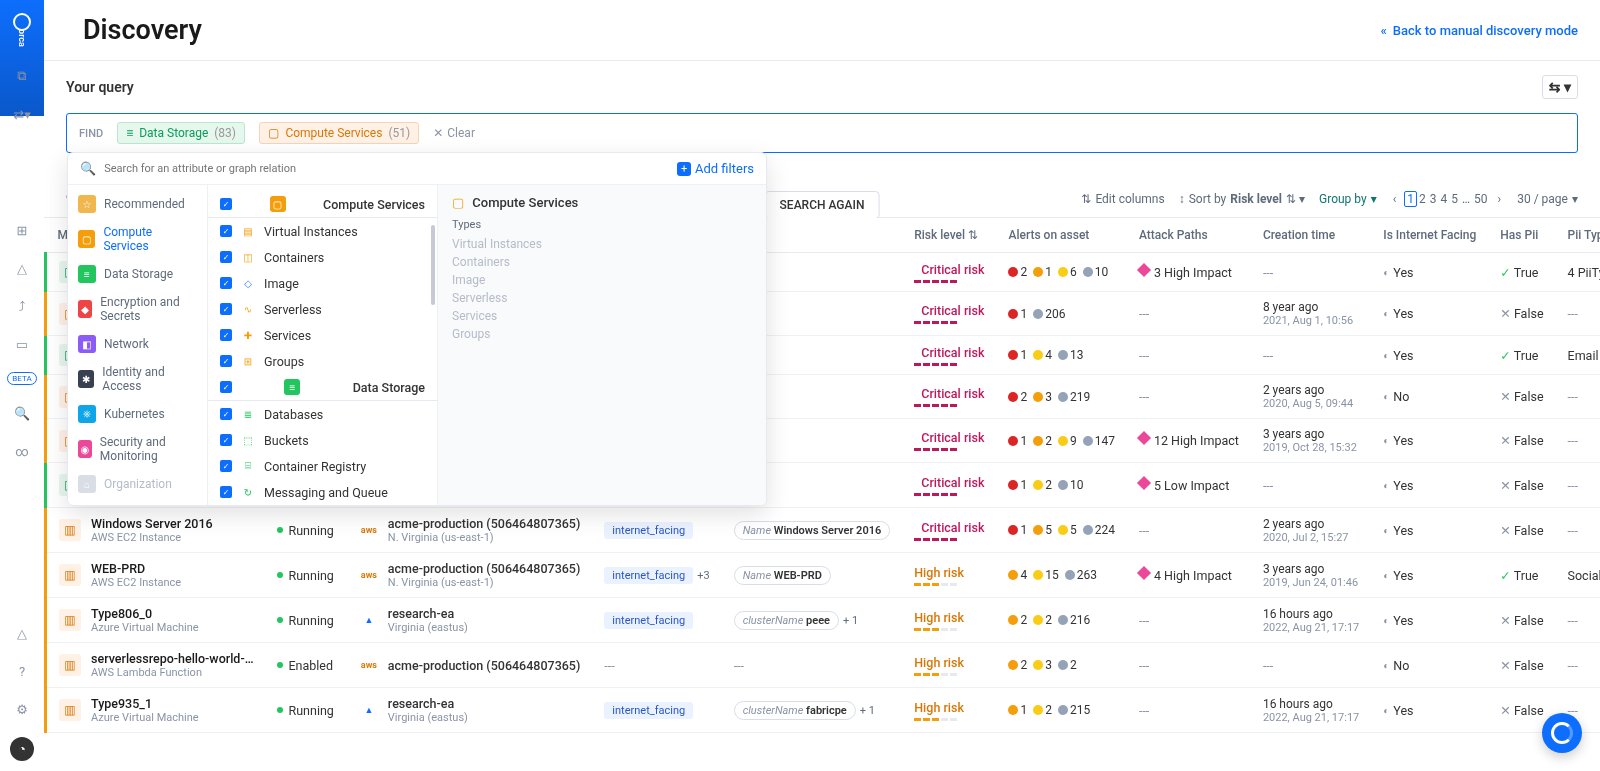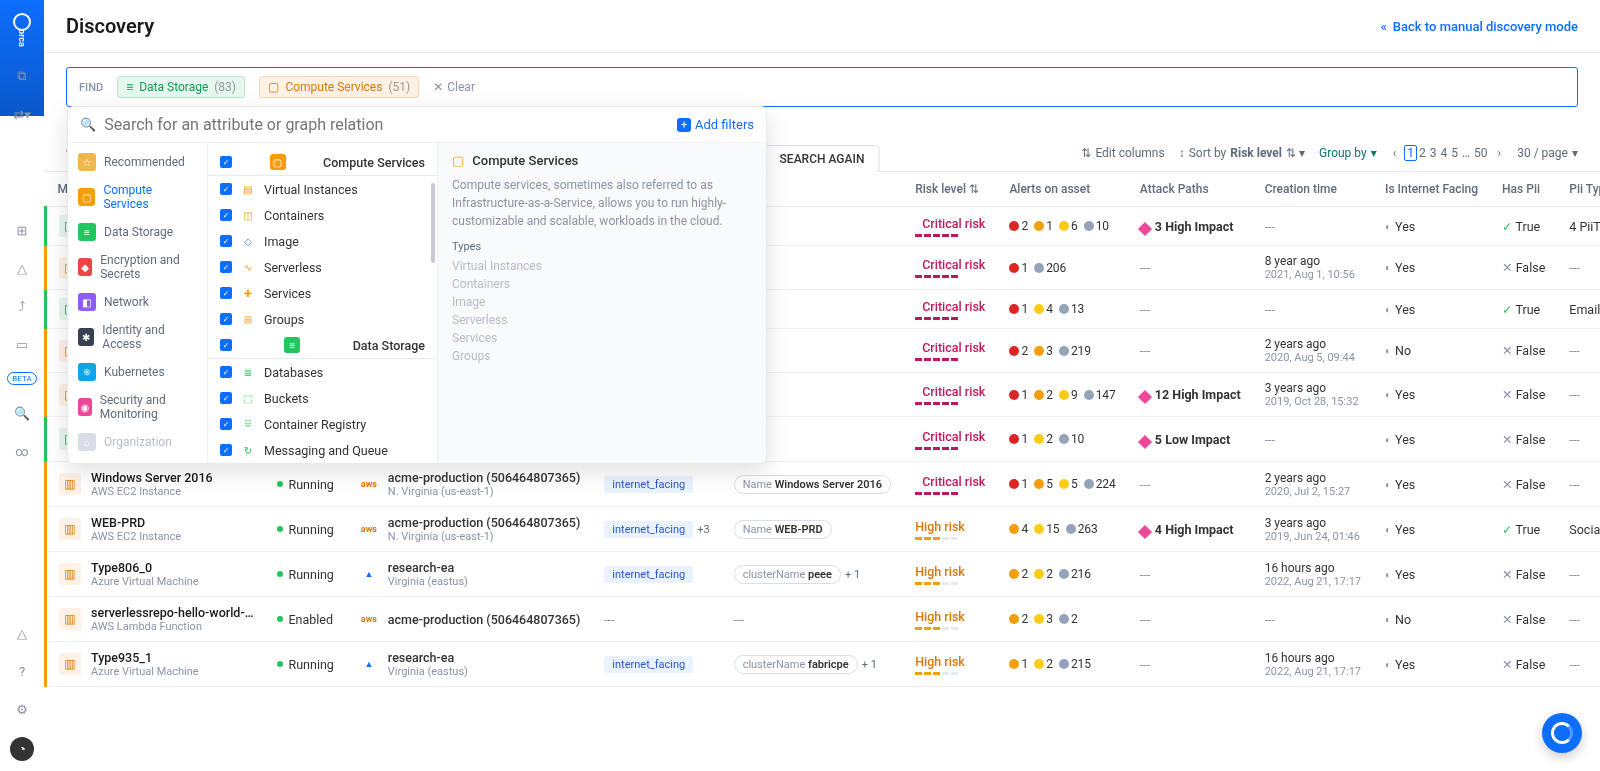--- a/index.html
+++ b/index.html
@@ -12,38 +12,38 @@
 .rail .logo-icon { width: 18px; height: 18px; border: 2.5px solid #fff; border-radius: 50%; position: relative; }
 .rail .logo-txt { color:#fff; font-size:9px; font-weight:600; margin-top:2px; transform: rotate(90deg); transform-origin:center; }
 .rail .ico { width: 20px; height: 20px; color: #8a94a6; display: flex; align-items: center; justify-content: center; cursor: pointer; }
 .rail .spacer { flex: 1; }
 .rail .beta { font-size: 8px; border: 1px solid #0d6efd; color:#0d6efd; border-radius: 8px; padding: 1px 4px; }
 .rail .avatar { width: 24px; height: 24px; border-radius: 50%; background: #333; color: #fff; display: flex; align-items: center; justify-content: center; font-size: 12px; margin-bottom: 10px; }
 
 
 .main { flex: 1; display: flex; flex-direction: column; overflow: hidden; }
 .header { display: flex; align-items: center; justify-content: space-between; padding: 14px 22px; border-bottom: 1px solid #e6e9ef; }
-.header h1 { font-size: 20px; font-weight: 600; color: #1a1a1a; }
+.header h1 { font-size: 27px; font-weight: 600; color: #1a1a1a; margin-left: 17px; }
 .back-link { color: #0d6efd; font-size: 13px; font-weight: 500; display: flex; align-items: center; gap: 6px; cursor: pointer; }
 
 .query-sec { padding: 14px 22px 0; }
 .query-title { font-size: 14px; font-weight: 600; margin-bottom: 14px; display:flex; justify-content:space-between; align-items:center; }
 .settings-btn { border:1px solid #d9dde5; padding:3px 6px; border-radius:3px; display:flex; gap:4px; align-items:center; cursor:pointer; }
 .find-row { display: flex; align-items: center; gap: 14px; border: 1px solid #0d6efd; padding: 8px 12px; border-radius: 3px; position: relative; }
 .find-label { font-size: 11px; color: #8a94a6; font-weight: 500; }
 .chip { display: inline-flex; align-items: center; gap: 6px; padding: 3px 8px; border-radius: 3px; font-size: 12px; }
 .chip-green { background: #e6f7ee; color: #0a9d58; border:1px solid #b8e8cf; }
 .chip-orange { background: #fff1e6; color: #d97706; border:1px solid #f5d5b5; }
 .chip-count { color: #999; }
 .clear-btn { display: flex; align-items: center; gap: 4px; color: #8a94a6; font-size: 12px; cursor: pointer; }
 
 
 .dd { position: absolute; top: 38px; left: 0; width: 700px; background: #fff; border: 1px solid #e6e9ef; border-radius: 6px; box-shadow: 0 8px 24px rgba(0,0,0,.12); z-index: 50; display: flex; flex-direction: column; }
 .dd-search { display: flex; align-items: center; padding: 8px 12px; border-bottom: 1px solid #eef0f4; gap: 8px; }
-.dd-search input { flex: 1; border: none; outline: none; font-size: 16px; color: #8a94a6; }
+.dd-search input { flex: 1; border: none; outline: none; font-size: 11px; color: #8a94a6; }
 .add-filters { color: #0d6efd; font-size: 13px; display: flex; align-items: center; gap: 4px; cursor: pointer; }
 .add-filters .plus { background: #0d6efd; color: #fff; width: 14px; height: 14px; border-radius: 3px; display: inline-flex; align-items: center; justify-content: center; font-size: 11px; }
 .dd-body { display: flex; max-height: 320px; overflow: hidden; }
 .dd-col1 { width: 140px; border-right: 1px solid #eef0f4; overflow-y: auto; padding: 4px 0; }
 .dd-col1 .cat { display: flex; align-items: center; gap: 8px; padding: 6px 10px; font-size: 12px; cursor: pointer; color: #5f6b7a; }
 .dd-col1 .cat .cic { width: 18px; height: 18px; border-radius: 3px; display: inline-flex; align-items: center; justify-content: center; font-size: 10px; color: #fff; }
 .dd-col1 .cat.active { color: #0d6efd; }
 .dd-col1 .cat.disabled .cic { background: #d9dde5 !important; }
 .dd-col1 .cat.disabled { color: #b5bcc9; }
 .dd-col2 { width: 230px; border-right: 1px solid #eef0f4; overflow-y: auto; padding: 6px 0; position:relative; }
@@ -87,34 +87,34 @@
 .state { display:flex; align-items:center; gap:5px; }
 .state .dot { width:6px; height:6px; border-radius:50%; background:#22c55e; }
 .acct { display:flex; align-items:center; gap:8px; }
 .acct .alg { width:22px; height:14px; display:inline-flex; align-items:center; justify-content:center; font-size:9px; font-weight:700; }
 .acct .alg.aws { color:#d97706; }
 .acct .alg.az { color:#0d6efd; }
 .acct .an { font-weight:500; }
 .acct .ar { font-size:11px; color:#8a94a6; }
 .tag-pill { display:inline-block; background:#ebf2ff; color:#2957c9; padding:2px 8px; border-radius:3px; font-size:11px; }
 .tag-out { display:inline-block; border:1px solid #d9dde5; padding:2px 8px; border-radius:10px; font-size:11px; color:#5f6b7a; }
-.tag-out .k { color:#8a94a6; }
+.tag-out .k { color:#8a94a6;font-style:italic; }
 .tag-out .v { font-weight:600; color:#333; }
 .risk-crit { color:#be185d; font-weight:500;margin-left:7px; }
 .risk-high { color:#d97706; font-weight:500; }
 .risk-bar { display:flex; gap:2px; margin-top:3px; }
 .risk-bar span { width:7px; height:3px; display:inline-block; }
 .risk-bar.crit span { background:#be185d; }
 .risk-bar.high span:nth-child(-n+3) { background:#f59e0b; }
 .risk-bar.high span { background:#e6e9ef; }
 .alerts { display:flex; gap:6px; align-items:center; font-size:12px; }
 .ac { display:inline-flex; align-items:center; gap:2px; }
 .ac .b { width:10px; height:10px; border-radius:50%; display:inline-block; }
 .b.red{background:#dc2626;} .b.or{background:#f59e0b;} .b.ye{background:#facc15;} .b.bl{background:#94a3b8;}
-.atk { display:flex; gap:5px; align-items:flex-end;font-weight:bold; }
+.atk { display:flex; gap:5px; align-items:flex-start; }
 .atk .dia { width:10px; height:10px; background:#ec4899; transform:rotate(45deg); display:inline-block; }
 .ct-top { font-size:12px; } .ct-sub { font-size:11px; color:#8a94a6; }
 .if-cell { display:flex; gap:4px; align-items:center; }
 .if-cell .tiny { font-size:10px; color:#8a94a6; }
 .bool-t::before { content:"✓ "; color:#22c55e; } .bool-f::before { content:"✕ "; color:#8a94a6; }
 .ellip { color:#8a94a6; }
 .plus-n { color:#5f6b7a; font-size:11px; margin-left:4px; }
 .fab { position:fixed; right:18px; bottom:18px; width:40px; height:40px; border-radius:50%; background:#0d6efd; display:flex; align-items:center; justify-content:center; color:#fff; box-shadow:0 4px 12px rgba(0,0,0,.2); cursor:pointer; }
 .fab .inner{ width:22px; height:22px; border:3px solid #fff; border-radius:50%; border-right-color:rgba(255,255,255,.3); }
 </style>
@@ -147,20 +147,24 @@
   <div class="main">
     <div class="header">
       <h1>Discovery</h1>
       <div class="back-link">
         <span>«</span>
         <span>Back to manual discovery mode</span>
       </div>
     </div>
 
     <div class="query-sec">
+      <div class="query-title">
+        <span>Your query</span>
+        <span class="settings-btn">⇆ ▾</span>
+      </div>
       <div class="find-row">
         <span class="find-label">FIND</span>
         <span class="chip chip-green">
           <span>≡</span>
             <span>Data Storage</span>
             <span class="chip-count">(83)</span>
         </span>
         <span class="chip chip-orange">
           <span>▢</span>
             <span>Compute Services</span>
@@ -281,21 +285,20 @@
                   <span class="cbx">✓</span>
                   <span class="tico" style="color:#22c55e">↻</span>
                   <span>Messaging and Queue</span>
                 </div>
               </div>
             <div class="dd-col3">
               <h4>
                   <span style="color:#f59e0b">▢</span>
                   <span>Compute Services</span>
                 </h4>
-              <p>Compute services, sometimes also referred to as Infrastructure-as-a-Service, allows you to run highly-customizable and scalable, workloads in the cloud.</p>
               <div class="types-h">Types</div>
               <div id="dd-types">
                   <div class="type-li">Virtual Instances</div>
                   <div class="type-li">Containers</div>
                   <div class="type-li">Image</div>
                   <div class="type-li">Serverless</div>
                   <div class="type-li">Services</div>
                   <div class="type-li">Groups</div>
                 </div>
             </div>

